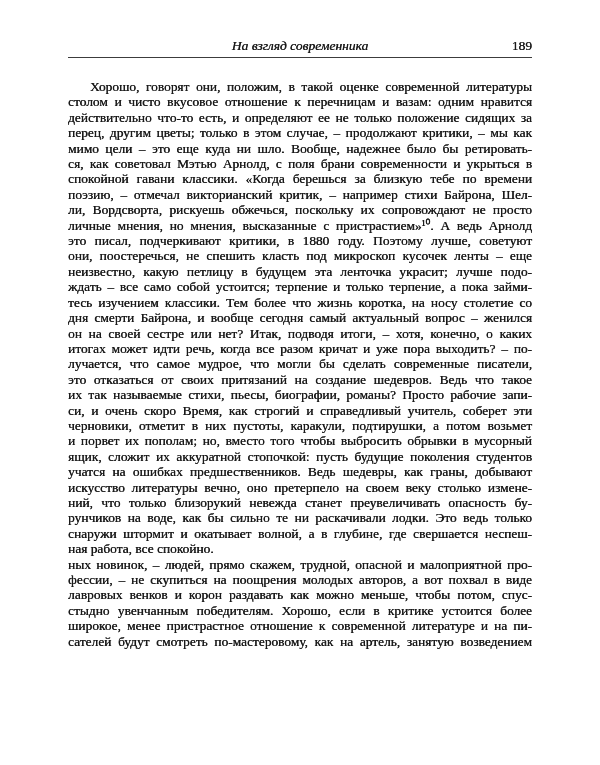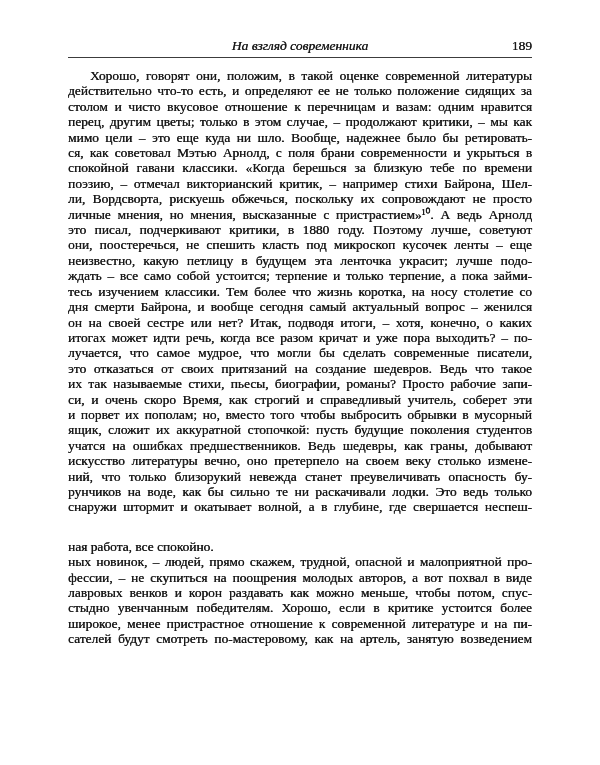--- a/index.html
+++ b/index.html
@@ -60,58 +60,59 @@
     width: 464px;
     font-size: 13.4px;
     line-height: 15.4px;
   }
   .line {
     text-align: justify;
     text-align-last: justify;
   }
   .line.first {
     text-indent: 22px;
+    margin-top: 11px;
   }
   .line.no-justify-last {
     text-align-last: left;
-    margin-top: 24px;
   }
 </style>
 </head>
 <body>
 
 <div class="page">
   <div class="header">
     <span class="running-title">На взгляд современника</span>
     <span class="page-number">189</span>
   </div>
   <div class="rule"></div>
   <div class="body-text">
       <div class="line first">Хорошо, говорят они, положим, в такой оценке современной литературы</div>
+      <div class="line">столом и чисто вкусовое отношение к перечницам и вазам: одним нравится</div>
       <div class="line">действительно что-то есть, и определяют ее не только положение сидящих за</div>
-      <div class="line">столом и чисто вкусовое отношение к перечницам и вазам: одним нравится</div>
       <div class="line">перец, другим цветы; только в этом случае, – продолжают критики, – мы как</div>
       <div class="line">мимо цели – это еще куда ни шло. Вообще, надежнее было бы ретировать-</div>
       <div class="line">ся, как советовал Мэтью Арнолд, с поля брани современности и укрыться в</div>
       <div class="line">спокойной гавани классики. «Когда берешься за близкую тебе по времени</div>
       <div class="line">поэзию, – отмечал викторианский критик, – например стихи Байрона, Шел-</div>
       <div class="line">ли, Вордсворта, рискуешь обжечься, поскольку их сопровождают не просто</div>
       <div class="line">личные мнения, но мнения, высказанные с пристрастием»¹⁰. А ведь Арнолд</div>
       <div class="line">это писал, подчеркивают критики, в 1880 году. Поэтому лучше, советуют</div>
       <div class="line">они, поостеречься, не спешить класть под микроскоп кусочек ленты – еще</div>
       <div class="line">неизвестно, какую петлицу в будущем эта ленточка украсит; лучше подо-</div>
       <div class="line">ждать – все само собой устоится; терпение и только терпение, а пока займи-</div>
       <div class="line">тесь изучением классики. Тем более что жизнь коротка, на носу столетие со</div>
       <div class="line">дня смерти Байрона, и вообще сегодня самый актуальный вопрос – женился</div>
       <div class="line">он на своей сестре или нет? Итак, подводя итоги, – хотя, конечно, о каких</div>
       <div class="line">итогах может идти речь, когда все разом кричат и уже пора выходить? – по-</div>
       <div class="line">лучается, что самое мудрое, что могли бы сделать современные писатели,</div>
       <div class="line">это отказаться от своих притязаний на создание шедевров. Ведь что такое</div>
       <div class="line">их так называемые стихи, пьесы, биографии, романы? Просто рабочие запи-</div>
       <div class="line">си, и очень скоро Время, как строгий и справедливый учитель, соберет эти</div>
+      <div class="line">черновики, отметит в них пустоты, каракули, подтирушки, а потом возьмет</div>
       <div class="line">и порвет их пополам; но, вместо того чтобы выбросить обрывки в мусорный</div>
       <div class="line">ящик, сложит их аккуратной стопочкой: пусть будущие поколения студентов</div>
       <div class="line">учатся на ошибках предшественников. Ведь шедевры, как граны, добывают</div>
       <div class="line">искусство литературы вечно, оно претерпело на своем веку столько измене-</div>
       <div class="line">ний, что только близорукий невежда станет преувеличивать опасность бу-</div>
       <div class="line">рунчиков на воде, как бы сильно те ни раскачивали лодки. Это ведь только</div>
       <div class="line">снаружи штормит и окатывает волной, а в глубине, где свершается неспеш-</div>
       <div class="line no-justify-last">ная работа, все спокойно.</div>
       <div class="line">ных новинок, – людей, прямо скажем, трудной, опасной и малоприятной про-</div>
       <div class="line">фессии, – не скупиться на поощрения молодых авторов, а вот похвал в виде</div>

